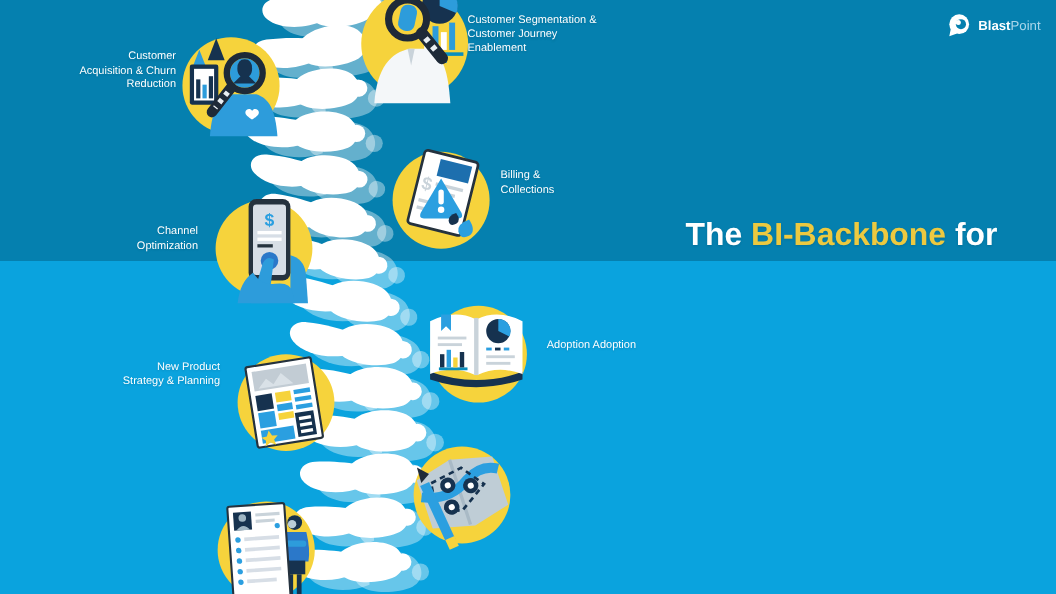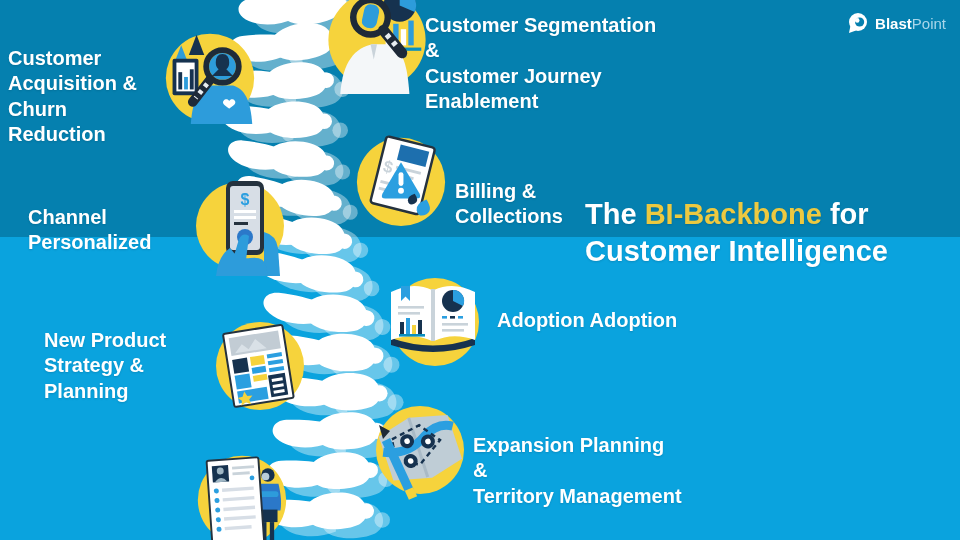--- a/index.html
+++ b/index.html
@@ -2,34 +2,34 @@
 <html><head>
 <meta charset="utf-8">
 <style>
   html,body{margin:0;padding:0;}
   #stage{
     position:relative;width:960px;height:540px;overflow:hidden;
     font-family:"Liberation Sans",sans-serif;
     background:linear-gradient(180deg,#0580AF 0,#0580AF 237px,#0AA3DE 237px,#0AA3DE 100%);
   }
   .label{
-    position:absolute;color:#fff;font-weight:700;font-size:20px;line-height:1.27;
+    position:absolute;color:#fff;font-weight:400;font-size:10px;line-height:1.27;
     white-space:pre-line;text-shadow:0 1px 2px rgba(0,40,60,.18);
   }
-  .align-r{}
+  .align-r{text-align:right}
   .align-l{text-align:left}
   #title{
-    position:absolute;left:585px;top:196px;width:360px;text-align:left;
+    position:absolute;left:585px;top:196px;width:360px;text-align:center;
     color:#fff;font-weight:700;font-size:29px;line-height:37px;
     text-shadow:0 1px 2px rgba(0,40,60,.18);
   }
   #title .hl{color:#ECC940;}
   #logo{
     position:absolute;right:14px;top:11px;display:flex;align-items:center;gap:5px;
-    font-size:15px;color:#fff;
+    font-size:12px;color:#fff;
   }
   #logo .bold{font-weight:700;color:#fff;}
   #logo .light{font-weight:400;color:#A9D6EA;}
   svg.icon{position:absolute;}
   #spine{position:absolute;left:0;top:0;}
 </style>
 </head>
 <body>
 
 <div id="stage">
@@ -243,38 +243,35 @@
   </svg>
 
   <div class="label align-r" style="left:8px;top:46px;width:152px">Customer
 Acquisition &amp; Churn
 Reduction</div>
 
   <div class="label align-l" style="left:425px;top:13px;width:240px">Customer Segmentation &amp;
 Customer Journey
 Enablement</div>
 
-  <div class="label align-l" style="left:455px;top:179px;width:160px">Billing &amp;
+  <div class="label align-l" style="left:455px;top:154px;width:160px">Billing &amp;
 Collections</div>
 
   <div class="label align-r" style="left:28px;top:205px;width:152px">Channel
-Personalized</div>
+Optimization</div>
 
   <div class="label align-l" style="left:497px;top:308px;width:200px">Adoption Adoption</div>
 
   <div class="label align-r" style="left:44px;top:328px;width:156px">New Product
 Strategy &amp; Planning</div>
 
-  <div class="label align-l" style="left:473px;top:433px;width:210px">Expansion Planning &amp;
-Territory Management</div>
 
 
   <div id="title">
     <div><span>The </span><span class="hl">BI-Backbone</span><span> for</span></div>
-    <div>Customer Intelligence</div>
   </div>
 
   <div id="logo">
     <svg width="24" height="24" viewBox="0 0 24 24">
       <circle cx="12" cy="11" r="9" fill="#FFFFFF"></circle>
       <polygon points="3,22 10,19.4 4.6,14" fill="#FFFFFF"></polygon>
       <circle cx="13.6" cy="11" r="4.6" fill="#0580AF"></circle>
       <circle cx="11.2" cy="9.4" r="2.3" fill="#FFFFFF"></circle>
     </svg>
     <span><span class="bold">Blast</span><span class="light">Point</span></span>

